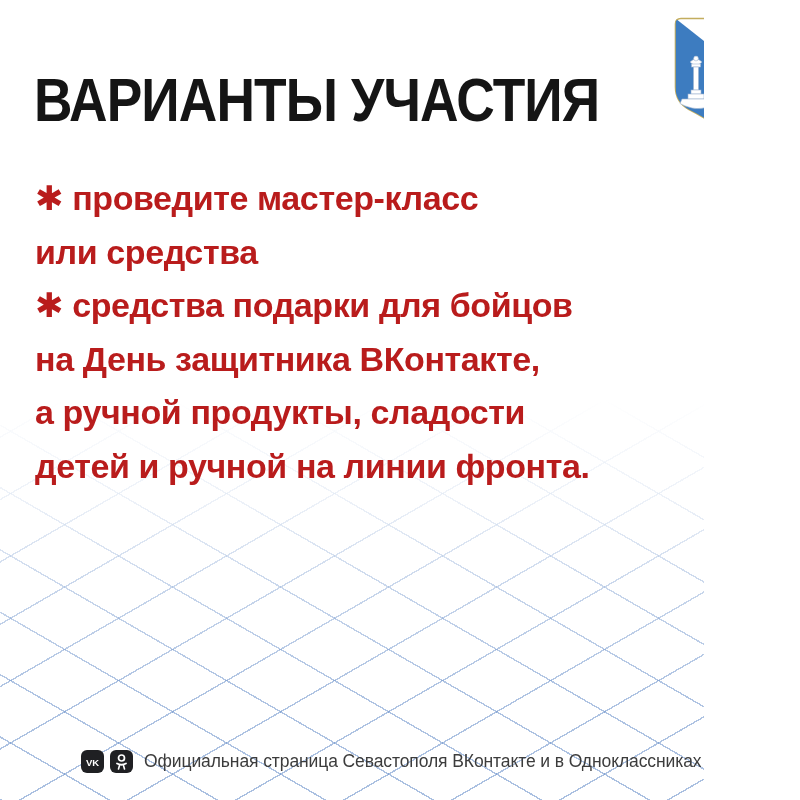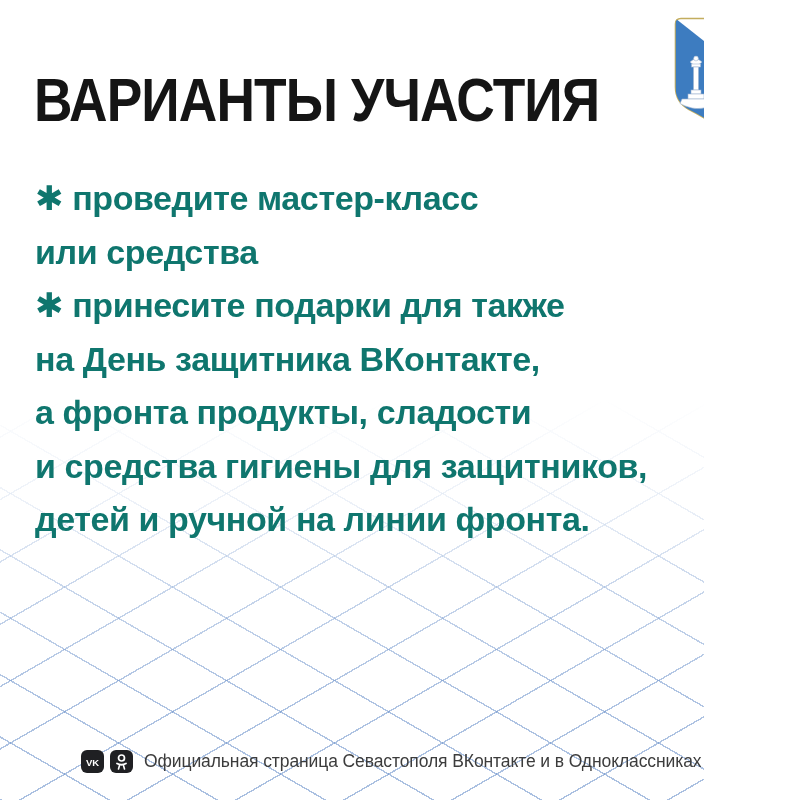--- a/index.html
+++ b/index.html
@@ -31,21 +31,21 @@
     position:absolute; z-index:2; left:34px; top:64px;
     font-size:62px; font-weight:bold; color:#151515;
     letter-spacing:-1px; white-space:nowrap;
     transform:scaleX(0.86); transform-origin:0 0;
   }
 
   .emblem { position:absolute; z-index:2; left:672px; top:16px; width:101px; height:121px; }
 
   .body-text {
     position:absolute; z-index:2; left:35px; top:172px;
-    font-size:34px; font-weight:bold; color:#0f766e;
+    font-size:34px; font-weight:bold; color:#b91c1c;
     line-height:53.5px; letter-spacing:-0.4px;
   }
   .body-line { white-space:nowrap; }
 
   .footer {
     position:absolute; z-index:2; left:33px; top:750px;
     display:flex; align-items:center; gap:6px;padding-left:48px;
   }
   .sicon { width:23px; height:23px; display:block; }
   .footer-text {
@@ -97,24 +97,23 @@
       <ellipse cx="85" cy="65" rx="2.4" ry="6" transform="rotate(35 85 65)" fill="#e7c054" stroke="#bb8f25" stroke-width="0.5"></ellipse>
       <ellipse cx="79" cy="76" rx="2.4" ry="6.5" transform="rotate(55 79 76)" fill="#e7c054" stroke="#bb8f25" stroke-width="0.5"></ellipse>
       <ellipse cx="70" cy="86" rx="2.4" ry="6.5" transform="rotate(75 70 86)" fill="#e7c054" stroke="#bb8f25" stroke-width="0.5"></ellipse>
       <ellipse cx="60" cy="94" rx="2.2" ry="6" transform="rotate(85 60 94)" fill="#e7c054" stroke="#bb8f25" stroke-width="0.5"></ellipse>
     </g>
   </svg>
 
   <div class="body-text">
     <div class="body-line">✱ проведите мастер-класс</div>
     <div class="body-line">или средства</div>
-    <div class="body-line">✱ принесите подарки для также</div>
+    <div class="body-line">✱ средства подарки для бойцов</div>
     <div class="body-line">на День защитника ВКонтакте,</div>
-    <div class="body-line">а фронта продукты, сладости</div>
-    <div class="body-line">и средства гигиены для защитников,</div>
+    <div class="body-line">а ручной продукты, сладости</div>
     <div class="body-line">детей и ручной на линии фронта.</div>
   </div>
 
   <div class="footer">
     <svg class="sicon" viewBox="0 0 23 23">
       <rect x="0" y="0" width="23" height="23" rx="6" fill="#1f2023"></rect>
       <text x="11.5" y="15.5" text-anchor="middle" font-size="9.5" font-weight="bold" fill="#ffffff" font-family="Liberation Sans, DejaVu Sans, sans-serif">VK</text>
     </svg>
     <svg class="sicon" viewBox="0 0 23 23">
       <rect x="0" y="0" width="23" height="23" rx="6" fill="#1f2023"></rect>

